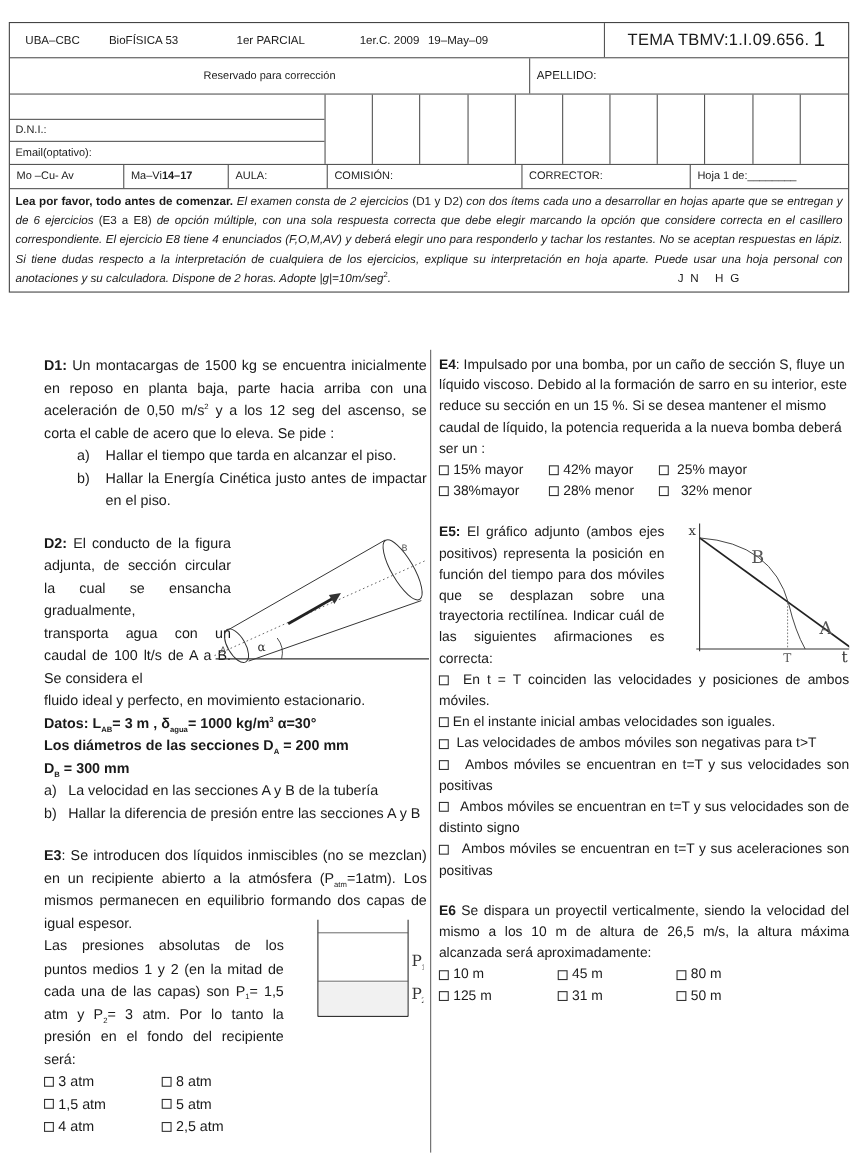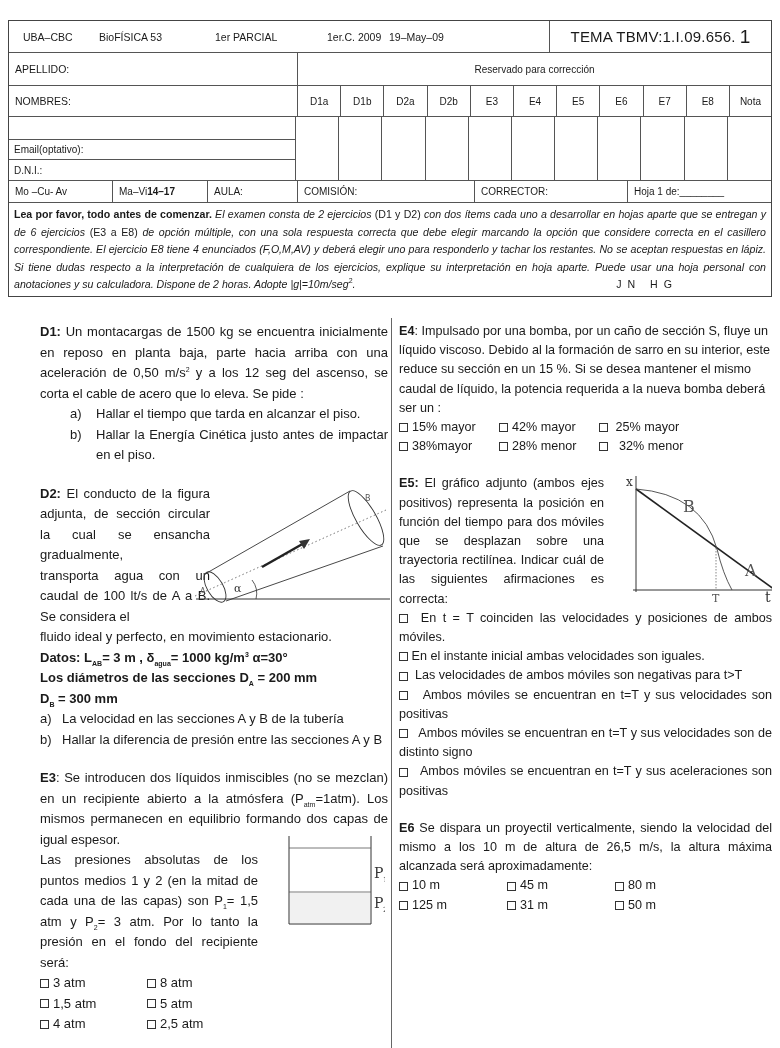--- a/index.html
+++ b/index.html
@@ -87,53 +87,37 @@
       <span style="width:62px">1er.C. 2009</span>
       <span>19–May–09</span>
     </div>
     <div class="cell right">
       <span>TEMA TBMV:1.I.09.656.</span>
       <span class="big">1</span>
     </div>
   </div>
 
   <div class="row r2">
+    <div class="cell col-right">
+        <span>Reservado para corrección</span>
+      </div>
     <div class="cell col-left">
         <span>APELLIDO:</span>
       </div>
-    <div class="cell col-right">
-        <span>Reservado para corrección</span>
-      </div>
-  </div>
-
-  <div class="row r3">
-    <div class="cell col-left">
-        <span>NOMBRES:</span>
-      </div>
-    <div class="cell gcell">D1a</div>
-    <div class="cell gcell">D1b</div>
-    <div class="cell gcell">D2a</div>
-    <div class="cell gcell">D2b</div>
-    <div class="cell gcell">E3</div>
-    <div class="cell gcell">E4</div>
-    <div class="cell gcell">E5</div>
-    <div class="cell gcell">E6</div>
-    <div class="cell gcell">E7</div>
-    <div class="cell gcell">E8</div>
-    <div class="cell gcell" style="flex:1">Nota</div>
-  </div>
+  </div>
+
 
   <div class="rows-block">
     <div class="lcol">
       <div class="sub" style="height:23px"></div>
       <div class="sub">
+          <span>D.N.I.:</span>
+        </div>
+      <div class="sub">
           <span>Email(optativo):</span>
-        </div>
-      <div class="sub">
-          <span>D.N.I.:</span>
         </div>
     </div>
     <div class="rgrid">
       <div class="g"></div>
       <div class="g"></div>
       <div class="g"></div>
       <div class="g"></div>
       <div class="g"></div>
       <div class="g"></div>
       <div class="g"></div>

